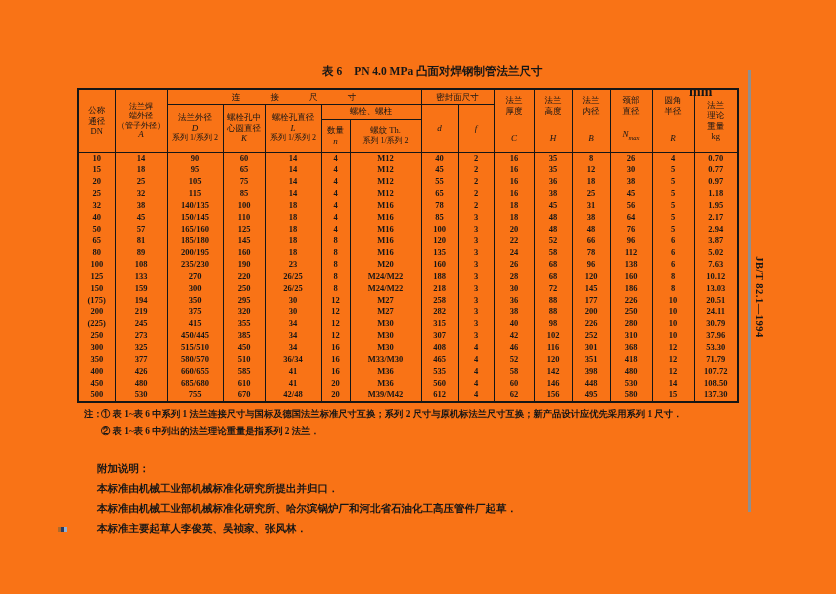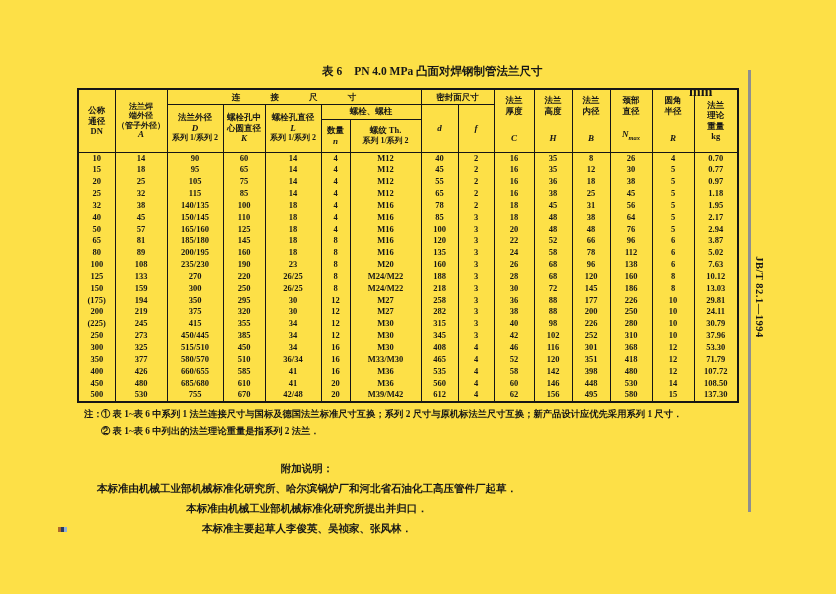--- a/index.html
+++ b/index.html
@@ -1,29 +1,29 @@
 <!DOCTYPE html>
 <html><head>
 <meta charset="utf-8">
 <style>
   html,body{margin:0;padding:0;background:#fff;}
   .page{
-    position:relative;width:836px;height:594px;background:#fde047;overflow:hidden;
+    position:relative;width:836px;height:594px;background:#f97316;overflow:hidden;
     font-family:"Liberation Serif","DejaVu Serif",serif;color:#161616;
   }
   
   .title-line{position:absolute;left:322px;top:64px;font-size:11.5px;font-weight:bold;white-space:nowrap;}
   .title-line .tlabel{margin-right:12px;}
   .unit-label{position:absolute;left:689px;top:84px;font-size:14px;font-weight:bold;}
   
   .tbl-wrap{position:absolute;left:77px;top:88px;}
   table{border-collapse:collapse;table-layout:fixed;width:660px;border:2px solid #161616;}
   th,td{padding:0;margin:0;}
   thead th{
-    border:1px solid #161616;font-weight:bold;text-align:center;vertical-align:middle;
+    border:1px solid #161616;font-weight:normal;text-align:center;vertical-align:middle;
     font-size:8.5px;line-height:10.5px;white-space:pre-line;
   }
   thead tr.hr1{height:15px;}
   thead tr.hr2{height:15px;}
   thead tr.hr3{height:33px;}
   .sym{font-style:italic;font-size:9px;font-family:"Liberation Serif","DejaVu Serif",serif;}
   .sym sub{font-size:6.5px;font-style:italic;}
   .series{font-size:8px;text-align:right;}
   .conn-head{letter-spacing:14px;text-indent:14px;}
   .stack{display:flex;flex-direction:column;justify-content:center;align-items:center;height:100%;}
@@ -34,21 +34,21 @@
   tbody td{
     border-left:1px solid #161616;border-right:1px solid #161616;
     text-align:center;font-weight:bold;font-size:8.5px;line-height:11.85px;height:11.85px;
     white-space:nowrap;overflow:visible;
   }
   
   .notes{position:absolute;left:84px;top:406px;font-size:9.3px;font-weight:bold;line-height:17px;white-space:nowrap;}
   .notes .note-row{display:flex;}
   .notes .note-label{width:17px;flex:0 0 17px;}
   
-  .appendix{position:absolute;left:97px;top:459px;font-size:10.5px;font-weight:bold;line-height:20px;white-space:nowrap;text-align:center;}
+  .appendix{position:absolute;left:97px;top:459px;font-size:10.5px;font-weight:bold;line-height:20px;white-space:nowrap;}
   .appendix div{margin-bottom:0px;}
   
   .edge-line{position:absolute;left:748px;top:70px;width:2.5px;height:442px;background:#8f8f8f;}
   .std-code{
     position:absolute;left:759px;top:297px;transform:translate(-50%,-50%) rotate(90deg);
     font-size:10.5px;font-weight:bold;letter-spacing:0.5px;white-space:nowrap;
   }
   
   .artifact{position:absolute;left:58px;top:527px;width:9px;height:5px;display:flex;}
   .artifact span{display:block;height:100%;}
@@ -336,21 +336,21 @@
             <td>30</td>
             <td>12</td>
             <td>M27</td>
             <td>258</td>
             <td>3</td>
             <td>36</td>
             <td>88</td>
             <td>177</td>
             <td>226</td>
             <td>10</td>
-            <td>29.81</td>
+            <td>20.51</td>
           </tr>
           <tr>
             <td>200</td>
             <td>219</td>
             <td>375</td>
             <td>320</td>
             <td>30</td>
             <td>12</td>
             <td>M27</td>
             <td>282</td>
@@ -380,21 +380,21 @@
             <td>30.79</td>
           </tr>
           <tr>
             <td>250</td>
             <td>273</td>
             <td>450/445</td>
             <td>385</td>
             <td>34</td>
             <td>12</td>
             <td>M30</td>
-            <td>345</td>
+            <td>307</td>
             <td>3</td>
             <td>42</td>
             <td>102</td>
             <td>252</td>
             <td>310</td>
             <td>10</td>
             <td>37.96</td>
           </tr>
           <tr>
             <td>300</td>
@@ -491,22 +491,22 @@
       <span>① 表 1~表 6 中系列 1 法兰连接尺寸与国标及德国法兰标准尺寸互换；系列 2 尺寸与原机标法兰尺寸互换；新产品设计应优先采用系列 1 尺寸．</span>
     </div>
     <div class="note-row">
       <span class="note-label"></span>
       <span>② 表 1~表 6 中列出的法兰理论重量是指系列 2 法兰．</span>
     </div>
   </div>
 
   <div class="appendix">
     <div>附加说明：</div>
+    <div>本标准由机械工业部机械标准化研究所提出并归口．</div>
     <div>本标准由机械工业部机械标准化研究所、哈尔滨锅炉厂和河北省石油化工高压管件厂起草．</div>
-    <div>本标准由机械工业部机械标准化研究所提出并归口．</div>
     <div>本标准主要起草人李俊英、吴祯家、张风林．</div>
   </div>
 
   <div class="edge-line"></div>
   <div class="std-code">JB/T 82.1—1994</div>
 
   <div class="artifact">
     <span class="a1"></span>
       <span class="a2"></span>
       <span class="a3"></span>

